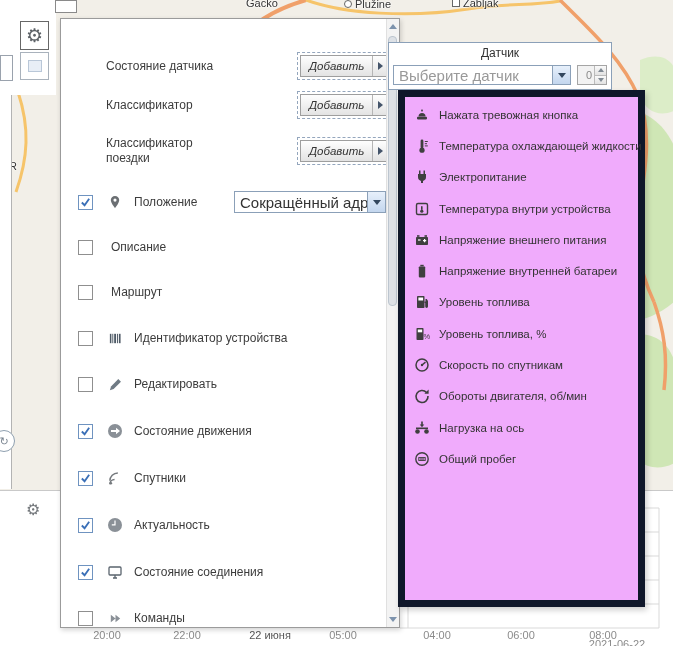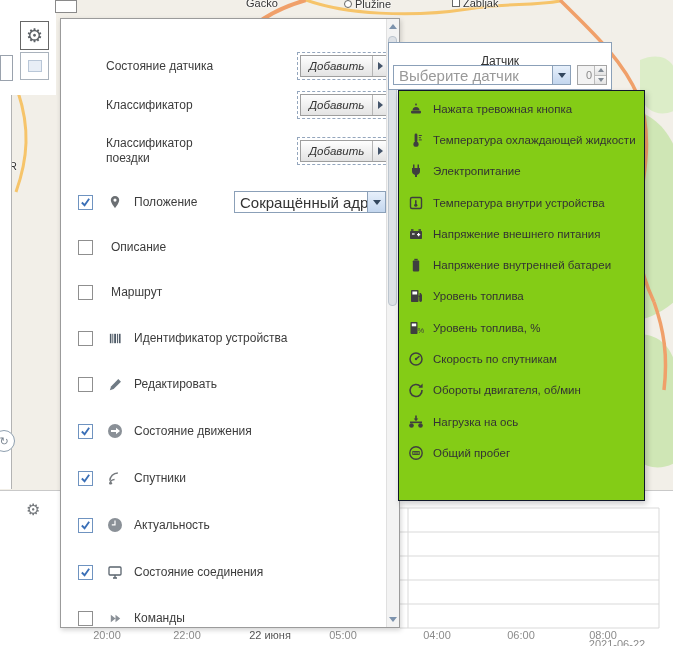--- a/index.html
+++ b/index.html
@@ -65,34 +65,34 @@
   .sb-btn{position:absolute;left:0;width:12px;height:13px;display:flex;align-items:center;justify-content:center;cursor:pointer;}
   .sb-up{top:1px;}
   .sb-down{bottom:1px;}
   .tri-up-s{width:0;height:0;border-left:4px solid transparent;border-right:4px solid transparent;border-bottom:5px solid #7d93ad;}
   .tri-down-s{width:0;height:0;border-left:4px solid transparent;border-right:4px solid transparent;border-top:5px solid #7d93ad;}
   .sb-thumb{position:absolute;left:1px;top:17px;width:9px;height:270px;background:#dde1e6;border:1px solid #bcc5cf;border-radius:4px;cursor:pointer;box-sizing:border-box;}
 
   
   .sensor-popup{position:absolute;left:388px;top:42px;width:224px;height:48px;background:#fff;border:1px solid #8ba0b8;
                 box-sizing:border-box;z-index:20;}
-  .sp-title{text-align:center;font-size:12px;color:#333;margin-top:11px;}
+  .sp-title{text-align:center;font-size:12px;color:#333;margin-top:3px;}
   .sp-controls{position:absolute;left:4px;top:22px;display:flex;align-items:center;}
   .sp-select{width:178px;height:20px;border:1px solid #8ba0b8;background:#fff;display:flex;align-items:center;box-sizing:border-box;cursor:pointer;}
   .sp-select .sel-text{color:#999;}
   .sp-spinner{width:30px;height:20px;margin-left:6px;border:1px solid #a5a5a5;background:#f2f2f2;display:flex;box-sizing:border-box;}
   .spin-val{flex:1;font-size:11px;color:#8a8a8a;text-align:right;padding:3px 2px 0 0;}
   .spin-btns{width:11px;display:flex;flex-direction:column;border-left:1px solid #bbb;flex:none;}
   .spin-up,.spin-down{flex:1;display:flex;align-items:center;justify-content:center;background:linear-gradient(#fafafa,#e2e2e2);cursor:pointer;}
   .spin-up{border-bottom:1px solid #bbb;}
   .tri-up-xs{width:0;height:0;border-left:3px solid transparent;border-right:3px solid transparent;border-bottom:4px solid #808a94;}
   .tri-down-xs{width:0;height:0;border-left:3px solid transparent;border-right:3px solid transparent;border-top:4px solid #808a94;}
 
   
-  .sensor-dropdown{position:absolute;left:398px;top:90px;width:247px;height:411px;background:#84cc16;border:1px solid #0f172a;
+  .sensor-dropdown{position:absolute;left:398px;top:90px;width:247px;height:517px;background:#f0abfc;border:7px solid #0f172a;
                    box-shadow:2px 3px 6px rgba(0,0,0,.2);box-sizing:border-box;z-index:30;padding-top:2px;}
   .sd-item{height:31.3px;display:flex;align-items:center;padding-left:8px;cursor:pointer;}
   .sd-icon{width:17px;height:17px;flex:none;display:flex;align-items:center;justify-content:center;}
   .sd-label{margin-left:9px;font-size:11.5px;color:#333;white-space:nowrap;}
 </style>
 </head>
 <body>
 
 <div class="screen">
 

